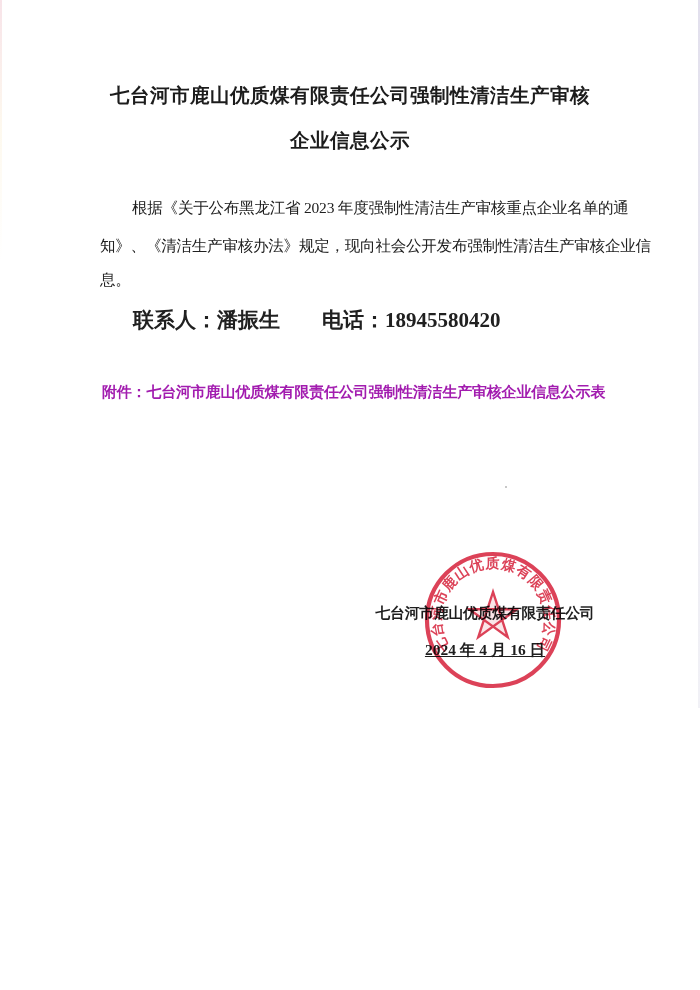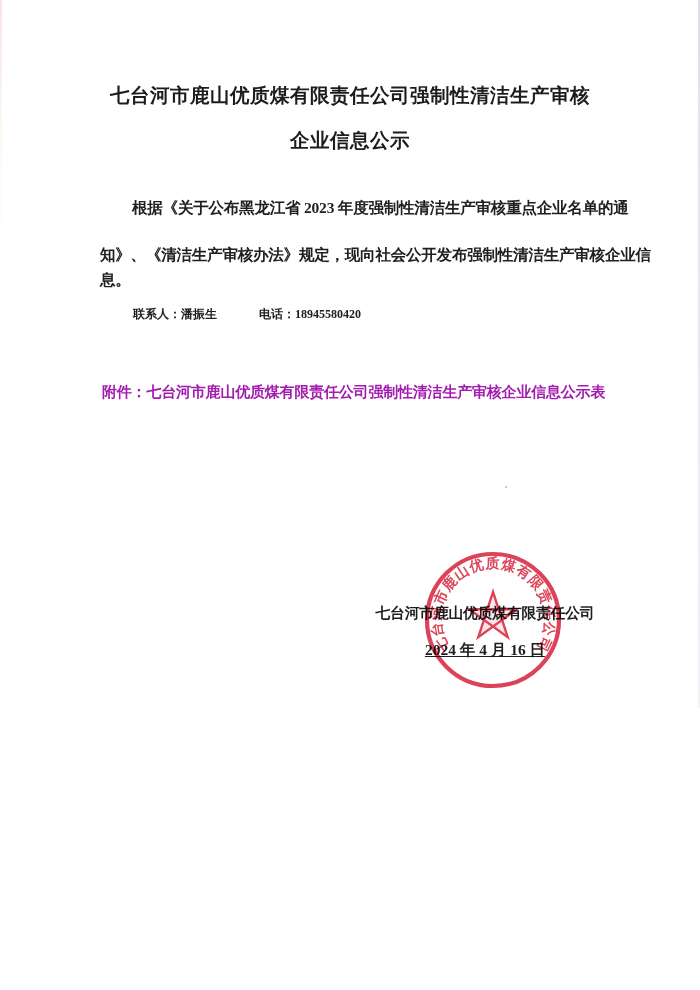--- a/index.html
+++ b/index.html
@@ -26,29 +26,29 @@
   }
   .title-line {
     position: absolute; left: 0; width: 700px;
     text-align: center; font-weight: bold; font-size: 19.5px;
     letter-spacing: 0.5px; color: #1c1c1c; white-space: nowrap;
   }
   .t1 { top: 82px; }
   .t2 { top: 127px; text-align: center; }
   .body-line {
     position: absolute; left: 100px; width: 500px;
-    font-size: 15.5px; font-weight: bold; color: #202020;
+    font-size: 15.5px; font-weight: normal; color: #202020;
     white-space: nowrap; letter-spacing: -0.2px;
   }
   .bl0 { top: 198px; text-indent: 32px; }
-  .bl1 { top: 245px; text-align: right; }
+  .bl1 { top: 236px; text-align: right; }
   .bl2 { top: 270px; }
   .contact-line {
     position: absolute; left: 133px; top: 306px;
-    font-size: 12px; font-weight: bold; color: #202020; white-space: nowrap;
+    font-size: 21px; font-weight: bold; color: #202020; white-space: nowrap;
   }
   .contact-line .phone-label { margin-left: 42px; }
   .attachment-line {
     position: absolute; left: 102px; top: 383px; width: 560px;
     font-size: 15px; font-weight: bold; color: #a21caf;
     white-space: nowrap; letter-spacing: -0.2px;
   }
   .sig-company {
     position: absolute; left: 375px; top: 604px; width: 220px;
     text-align: center; font-size: 14.8px; font-weight: bold;

